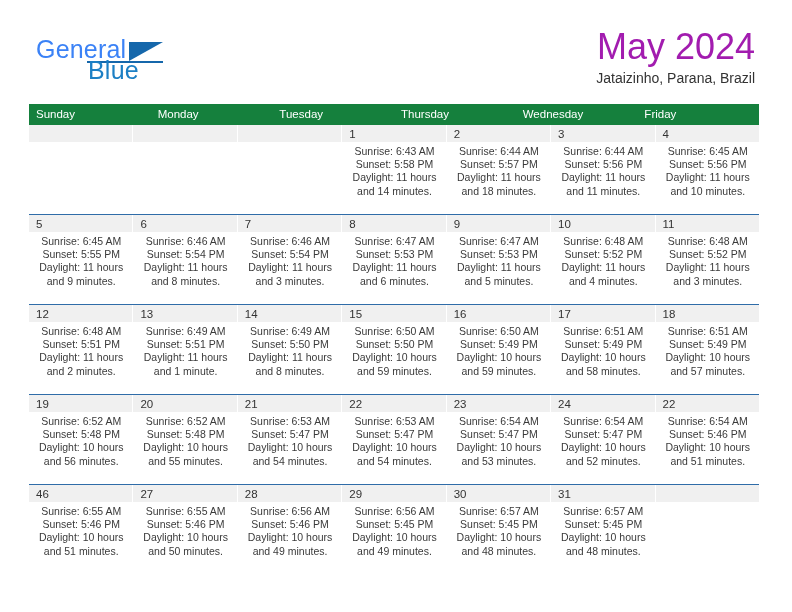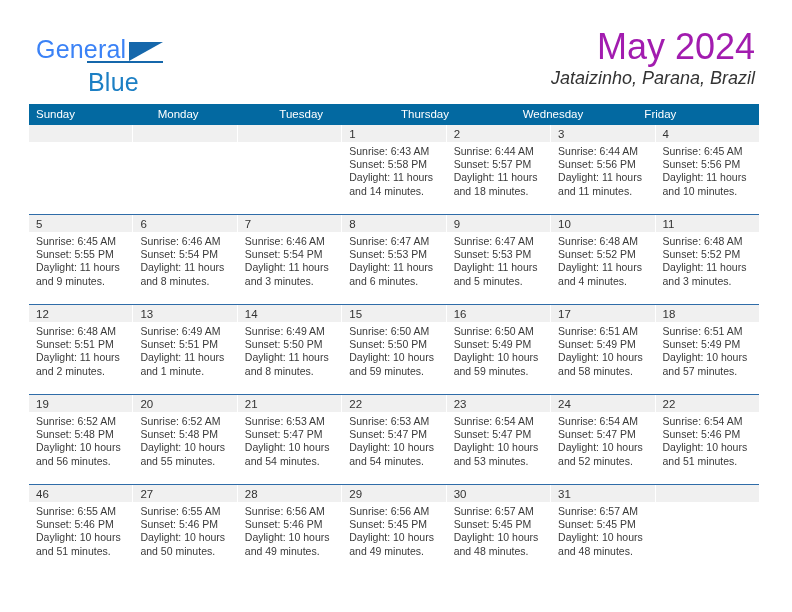--- a/index.html
+++ b/index.html
@@ -43,21 +43,21 @@
     left: 0;
     top: 0;
     font-size: 25px;
     letter-spacing: 0.2px;
     color: #3b82f6;
     line-height: 26px;
   }
   .brand-blue {
     position: absolute;
     left: 52px;
-    top: 33px;
+    top: 21px;
     font-size: 25px;
     letter-spacing: 0.2px;
     color: #1c7fc4;
     line-height: 26px;
   }
   .brand-flag {
     position: absolute;
     left: 93px;
     top: 6px;
     width: 0;
@@ -81,38 +81,37 @@
     text-align: right;
   }
   .month-title {
     font-size: 36px;
     color: #a21caf;
     line-height: 34px;
     white-space: nowrap;
   }
   .location {
     margin-top: 6px;
-    font-size: 18px;
+    font-size: 14px;
     color: #333333;
     line-height: 17px;
     white-space: nowrap;
-    font-style: italic;
   }
 
   
   .calendar {
     position: absolute;
     left: 29px;
     top: 104px;
     width: 730px;
   }
 
   .weekdays {
     display: flex;
-    background: #0369a1;
+    background: #15803d;
     height: 21px;
   }
   .weekday {
     flex: 1 1 0;
     box-sizing: border-box;
     padding: 3px 0 0 7px;
     font-size: 11.5px;
     color: #ffffff;
     line-height: 15px;
     white-space: nowrap;
@@ -143,20 +142,21 @@
     color: #333333;
     line-height: 16px;
   }
   .day.empty .daynum-band { color: transparent; }
 
   .day-info {
     padding: 3px 6px 0 7px;
     font-size: 10.5px;
     color: #3a3a3a;
     line-height: 13.2px;
+    text-align: center;
   }
   .day-info div { white-space: nowrap; }
 </style>
 </head>
 <body>
 
 <div class="page">
 
   <div class="top-bar">
 

